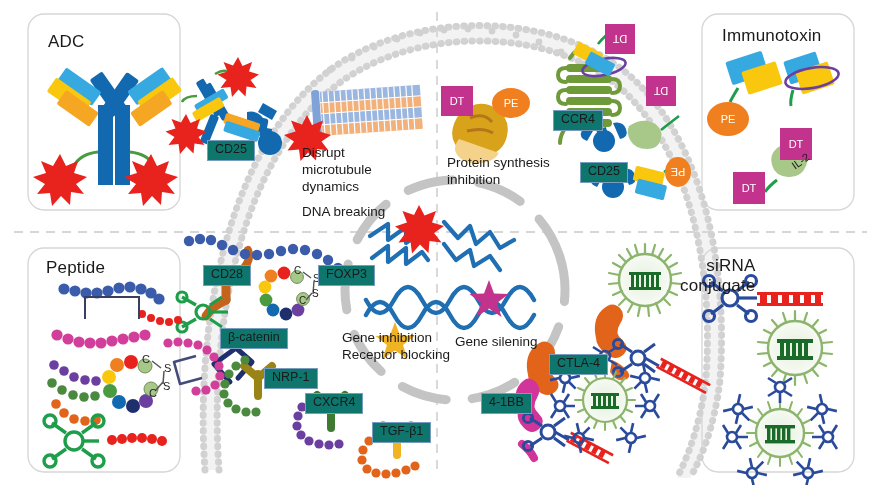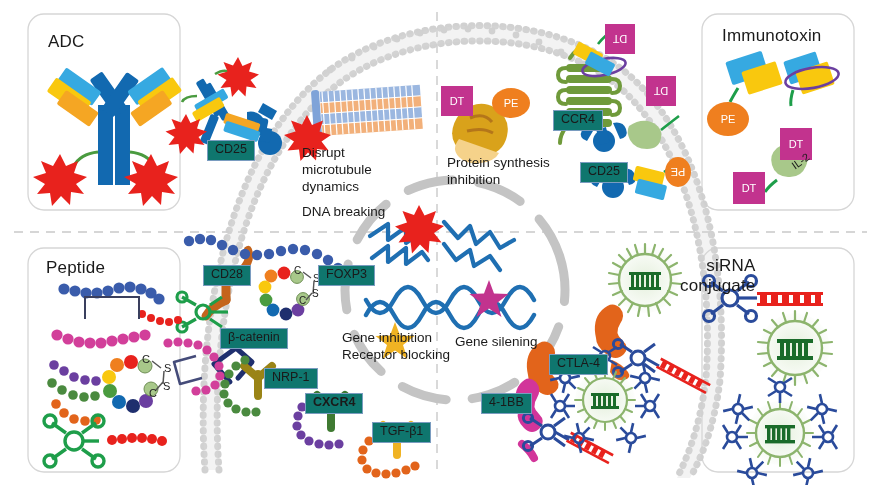--- a/index.html
+++ b/index.html
@@ -825,21 +825,21 @@
 inhibition</div>
   <div class="anno" style="left:302px; top:330px;margin-left:40px;">Gene inhibition
 Receptor blocking</div>
   <div class="anno" style="left:455px; top:334px;text-align:center;">Gene silening</div>
 
   <div class="rlabel" style="left:207px; top:140px;">CD25</div>
   <div class="rlabel" style="left:203px; top:265px;">CD28</div>
   <div class="rlabel" style="left:318px; top:265px;">FOXP3</div>
   <div class="rlabel" style="left:220px; top:328px;">β-catenin</div>
   <div class="rlabel" style="left:264px; top:368px;text-align:right;">NRP-1</div>
-  <div class="rlabel" style="left:305px; top:393px;font-weight:bold;">CXCR4</div>
+  <div class="rlabel" style="left:305px; top:393px;">CXCR4</div>
   <div class="rlabel" style="left:372px; top:422px;">TGF-β1</div>
   <div class="rlabel" style="left:553px; top:110px;">CCR4</div>
   <div class="rlabel" style="left:580px; top:162px;">CD25</div>
   <div class="rlabel" style="left:549px; top:354px;">CTLA-4</div>
   <div class="rlabel" style="left:481px; top:393px;">4-1BB</div>
 
   <div class="badge" style="left:605px; top:24px; width:30px; height:30px; background:#c2338e; transform:rotate(180deg);">DT</div>
   <div class="badge" style="left:441px; top:86px; width:32px; height:30px; background:#c2338e;">DT</div>
   <div class="badge" style="left:646px; top:76px; width:30px; height:30px; background:#c2338e; transform:rotate(180deg);">DT</div>
   <div class="badge" style="left:492px; top:88px; width:38px; height:30px; background:#ef7f1f; border-radius:50%;">PE</div>

